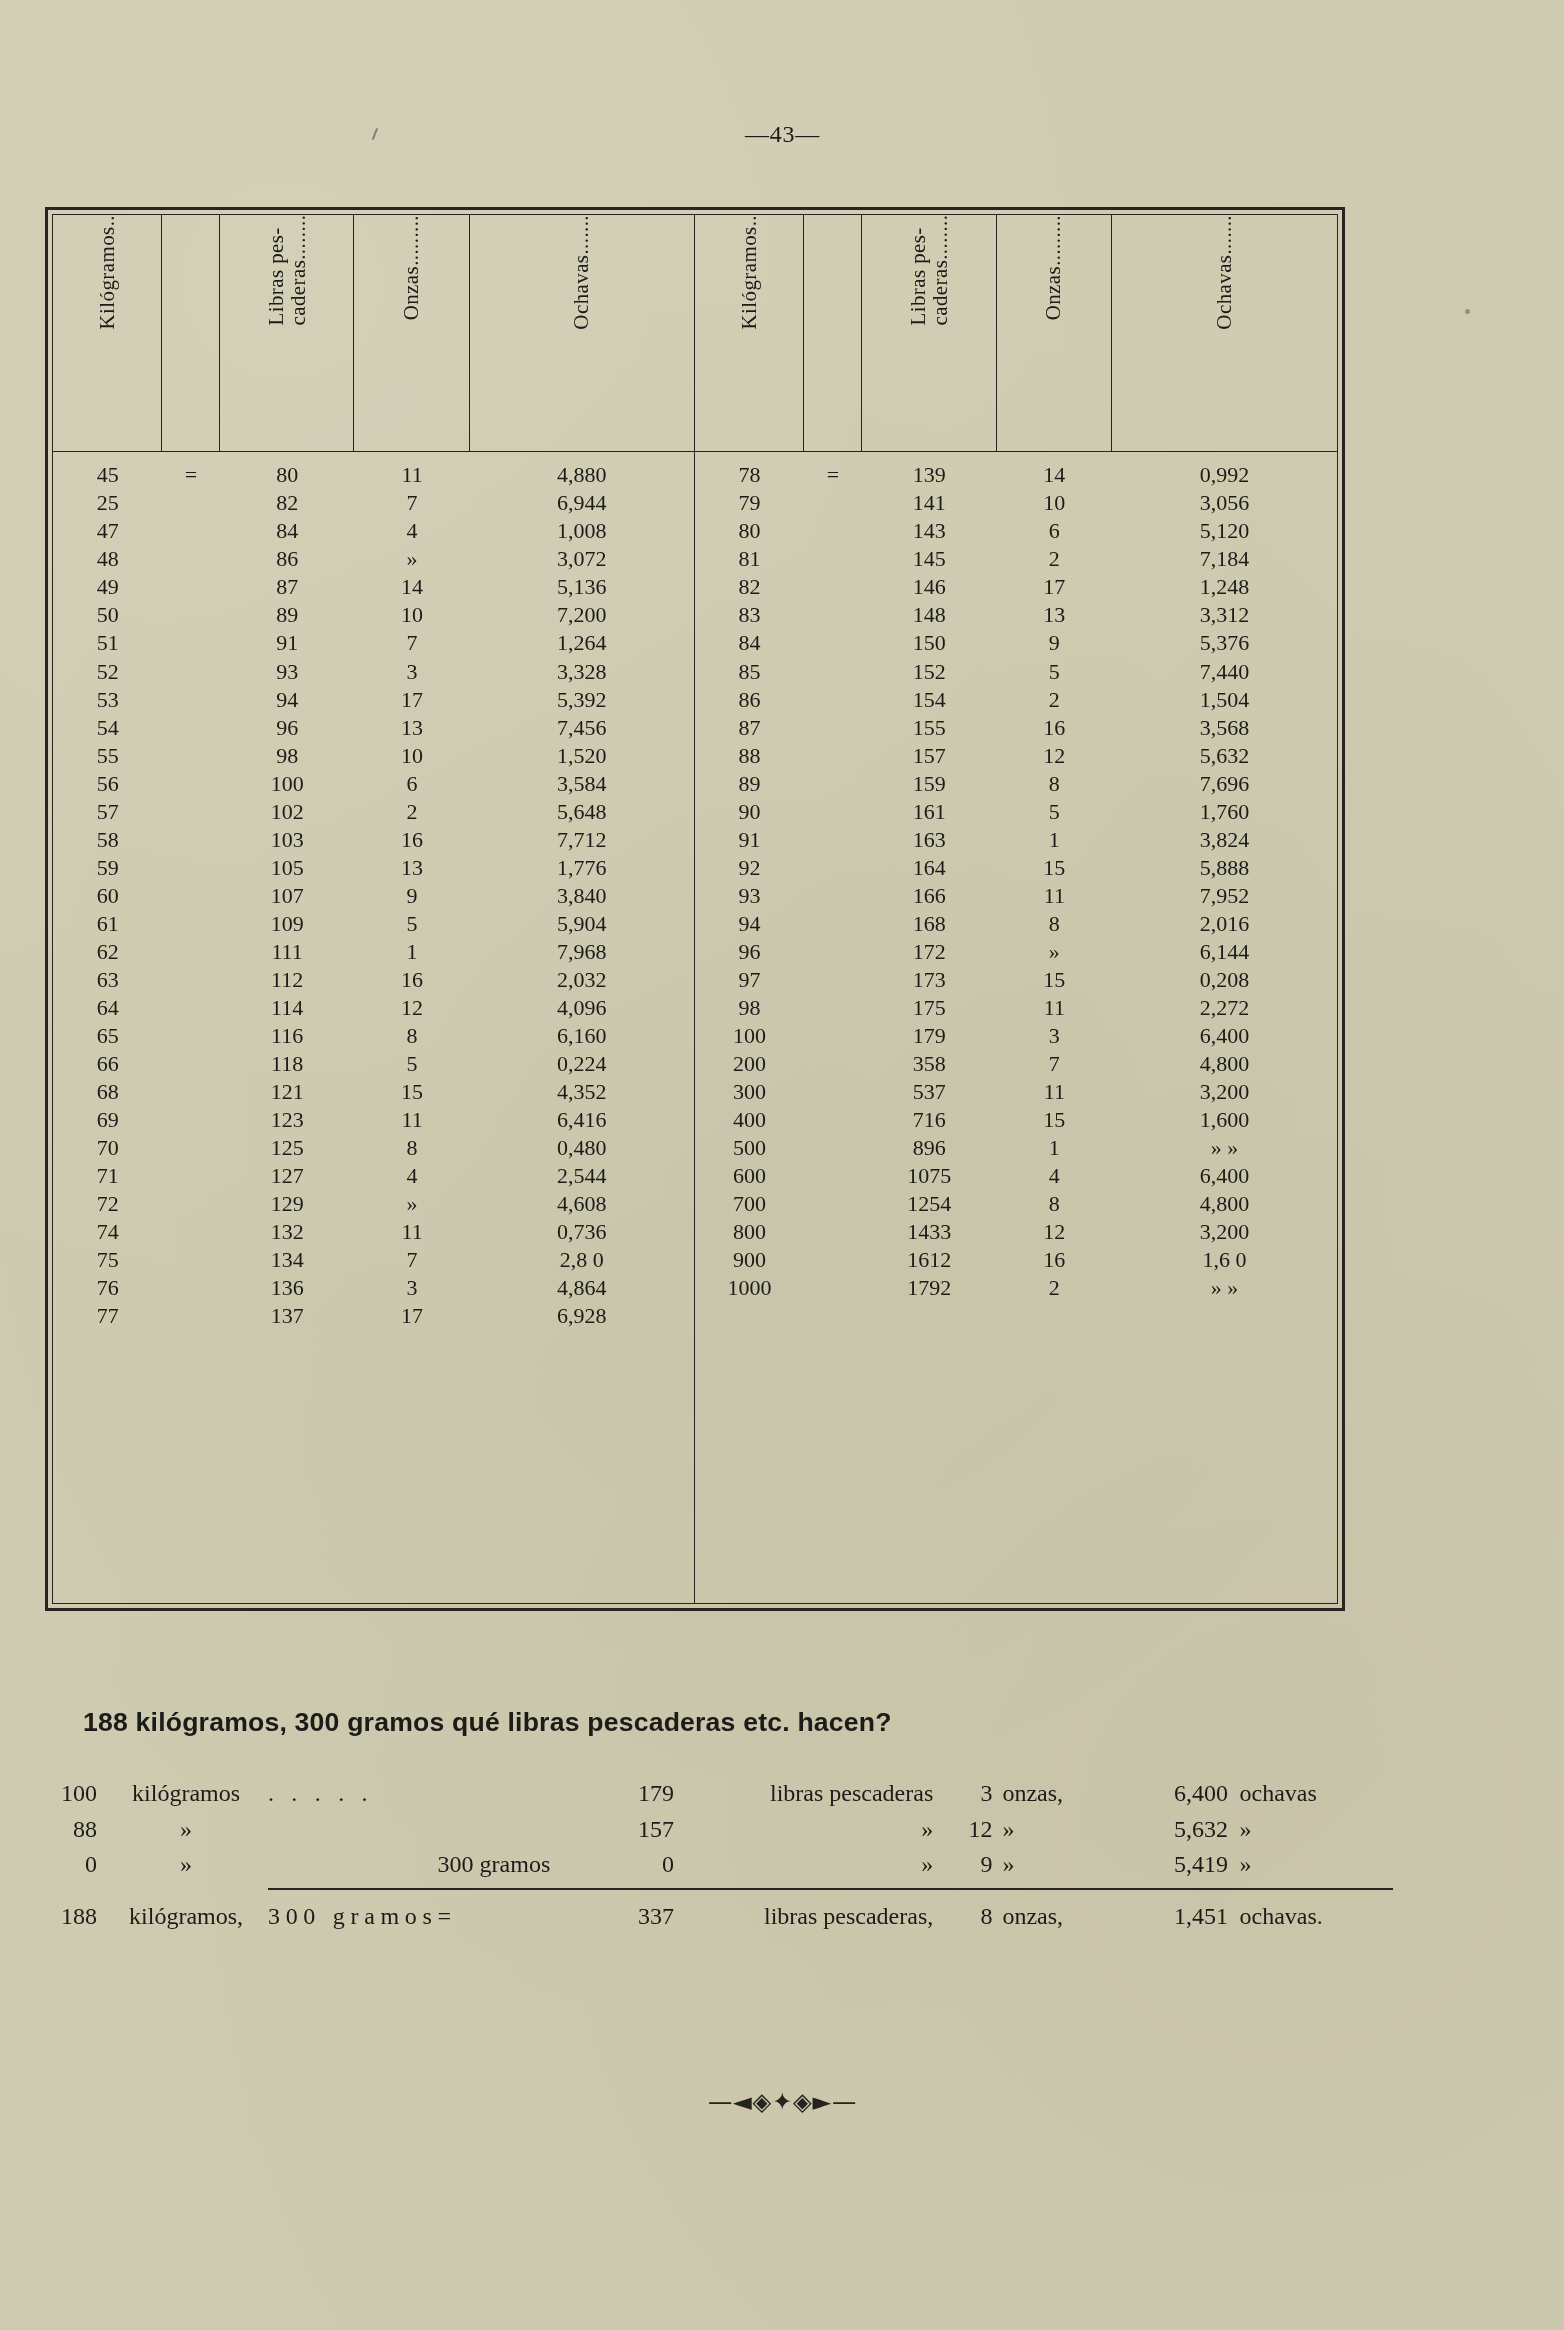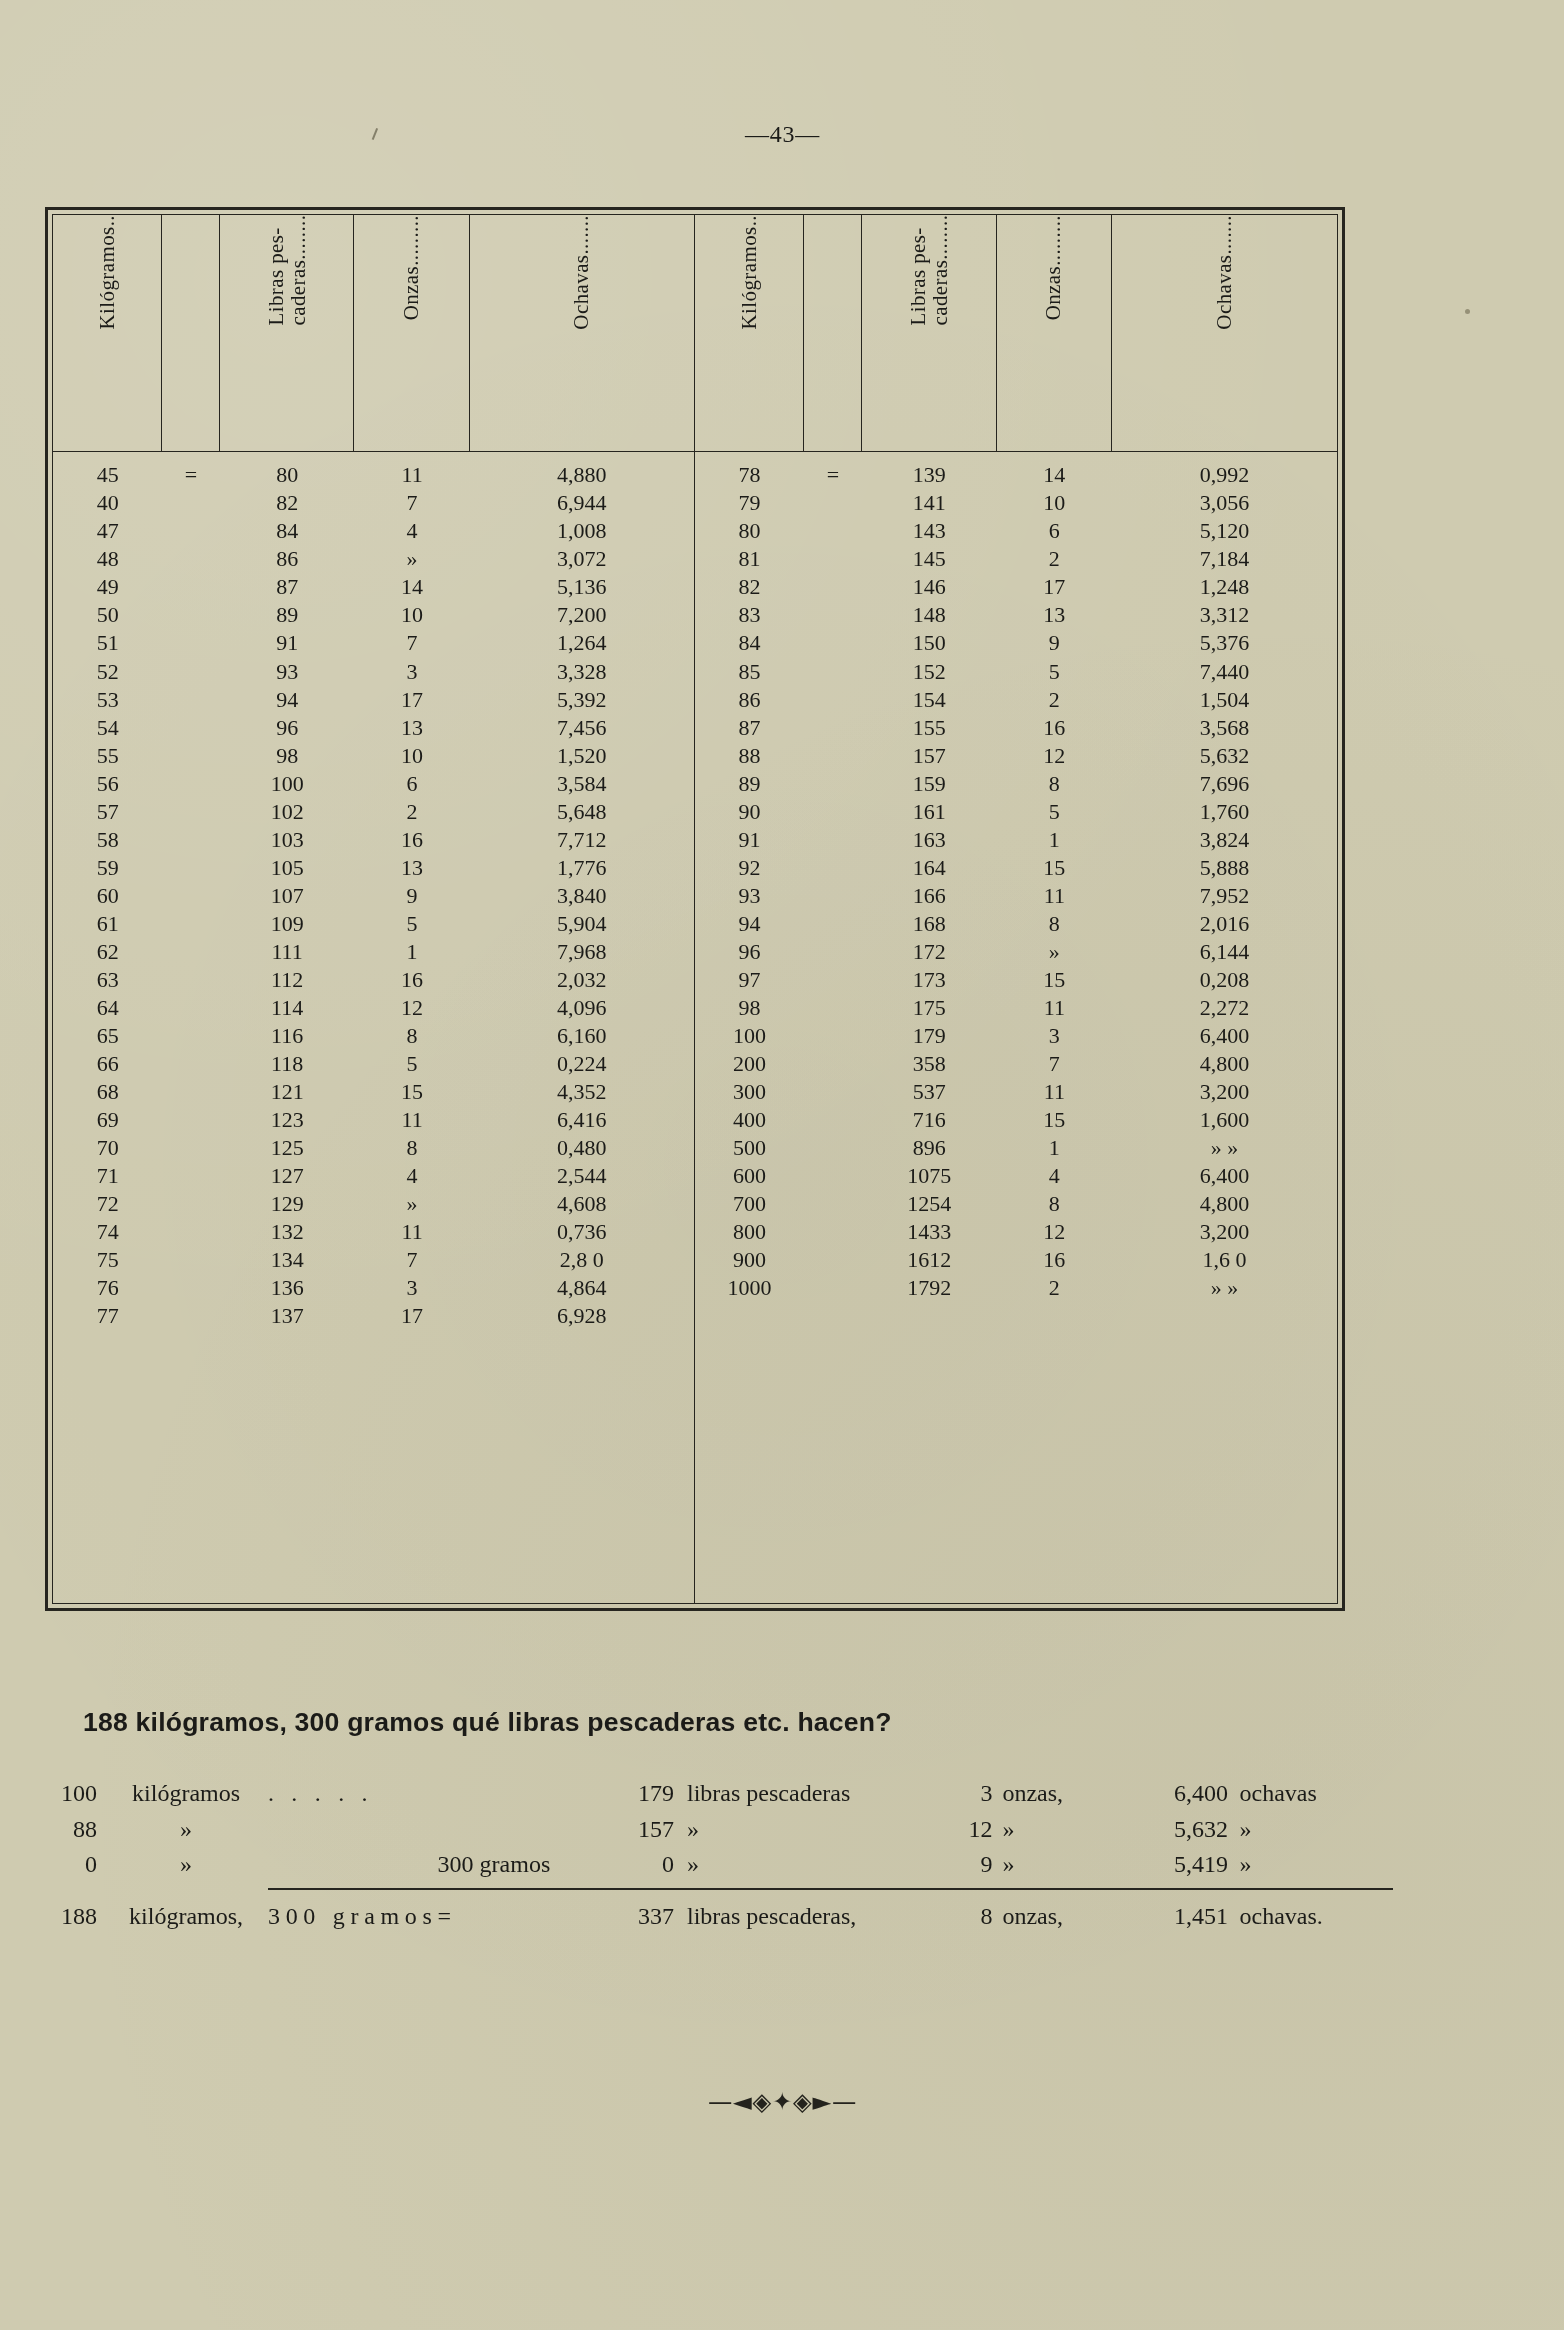--- a/index.html
+++ b/index.html
@@ -168,21 +168,21 @@
   .calc td {
     padding: 4.3px 0;
     white-space: nowrap;
     font-size: 24px;
   }
   .calc .a-num   { width: 57px;  text-align: right; padding-right: 7.2px; }
   .calc .a-unit  { width: 172px; text-align: center; }
   .calc .a-dots  { width: 165px; text-align: left; letter-spacing: 5.7px;}
   .calc .a-gram  { width: 172px; text-align: left; }
   .calc .b-num   { width: 79px; text-align: right; padding-right: 13px; }
-  .calc .b-unit  { width: 259px; text-align: left; }
+  .calc .b-unit  { width: 259px; text-align: right; }
   .calc .c-num   { width: 65px;  text-align: right; padding-right: 10px;}
   .calc .c-unit  { width: 122px; text-align: left; }
   .calc .d-num   { width: 122px; text-align: right; padding-right: 11.5px;}
   .calc .d-unit  { width: 165px; text-align: left; }
 
   .rule-row td { border-bottom: 2.2px solid #26251f; height: 5.7px; padding: 0; }
   .rule-row td.no-rule { border-bottom: none; }
 
   .total-row td { padding-top: 13px; font-size: 24px; }
 
@@ -231,21 +231,21 @@
         <table class="conv">
           <tbody id="left-body">
               <tr>
                 <td class="c-kg">45</td>
                 <td class="c-eq">=</td>
                 <td class="c-lb">80</td>
                 <td class="c-oz">11</td>
                 <td class="c-och">4,880</td>
               </tr>
               <tr>
-                <td class="c-kg">40</td>
+                <td class="c-kg">25</td>
                 <td class="c-eq"></td>
                 <td class="c-lb">82</td>
                 <td class="c-oz">7</td>
                 <td class="c-och">6,944</td>
               </tr>
               <tr>
                 <td class="c-kg">47</td>
                 <td class="c-eq"></td>
                 <td class="c-lb">84</td>
                 <td class="c-oz">4</td>

